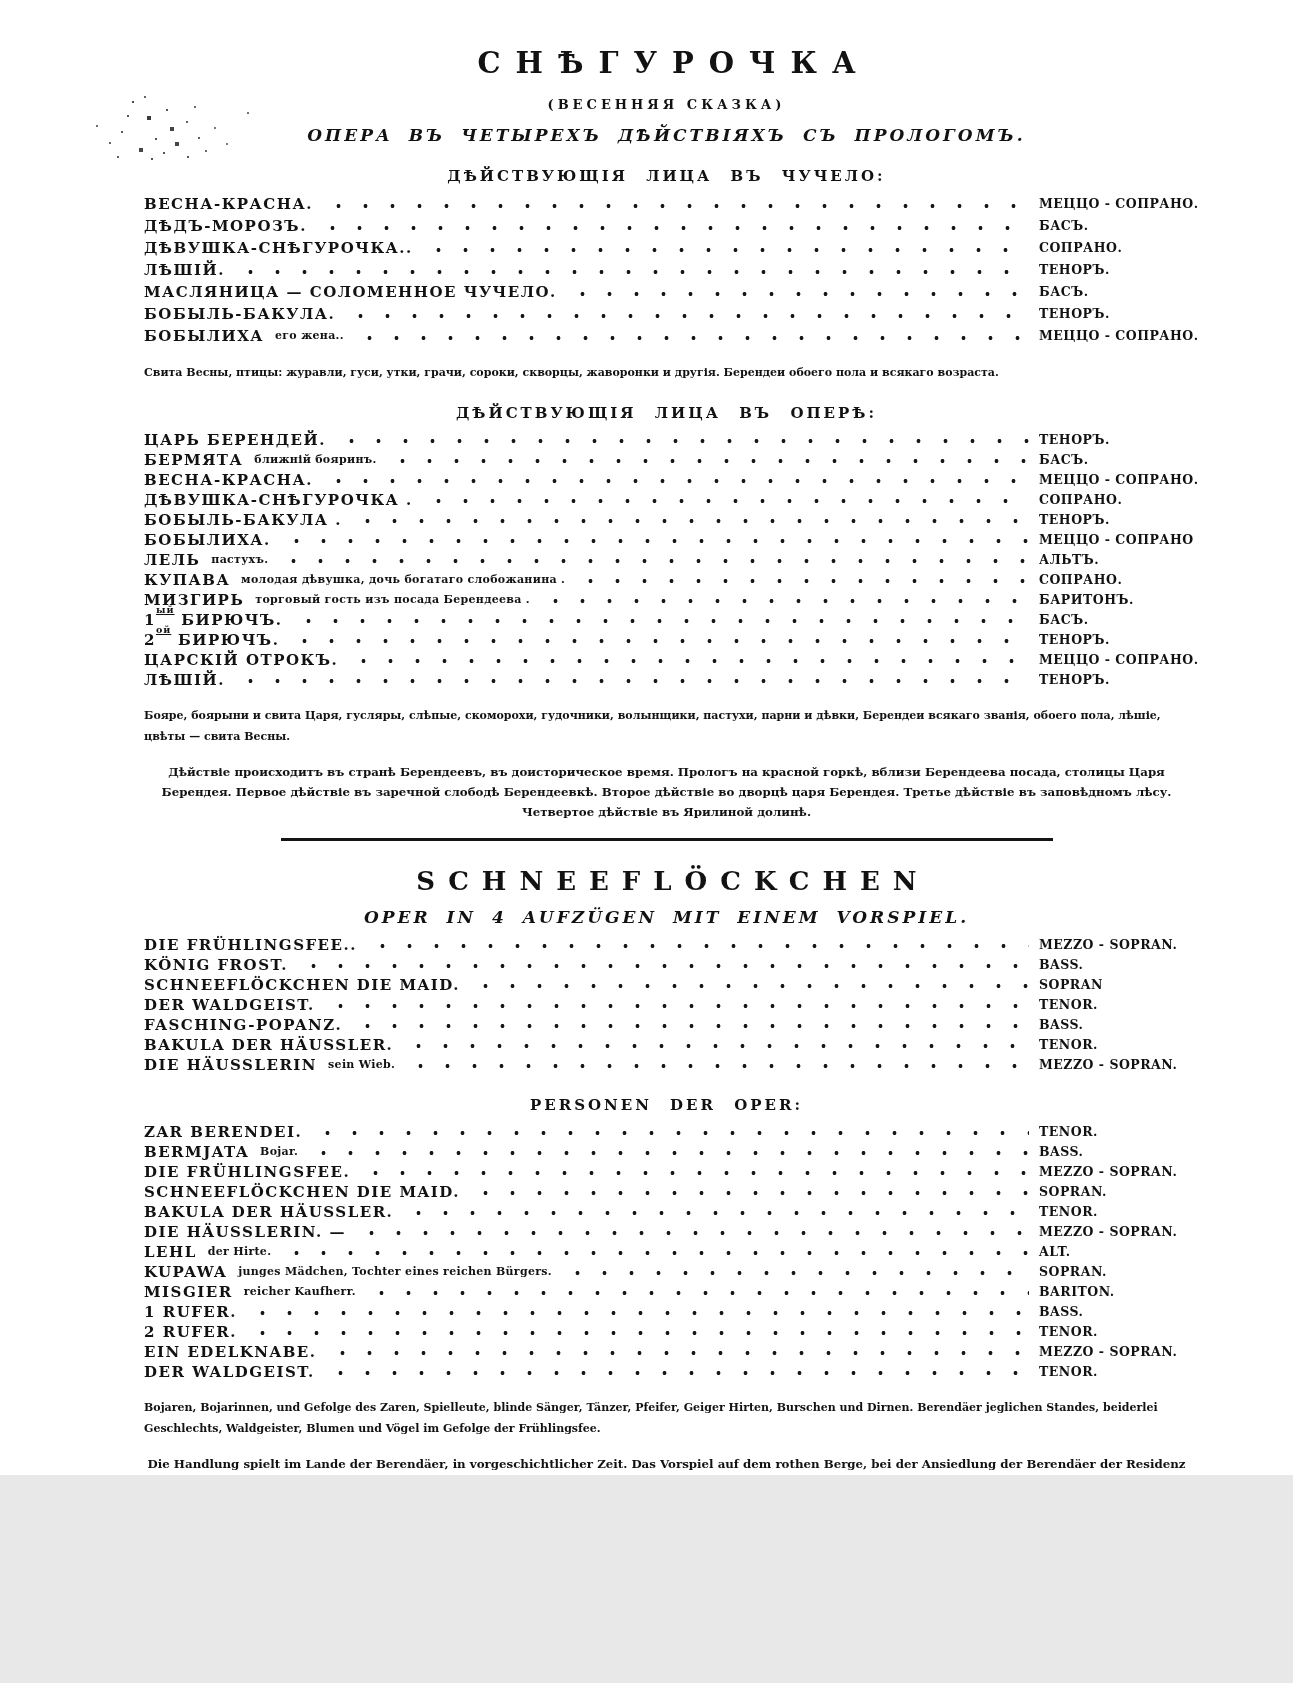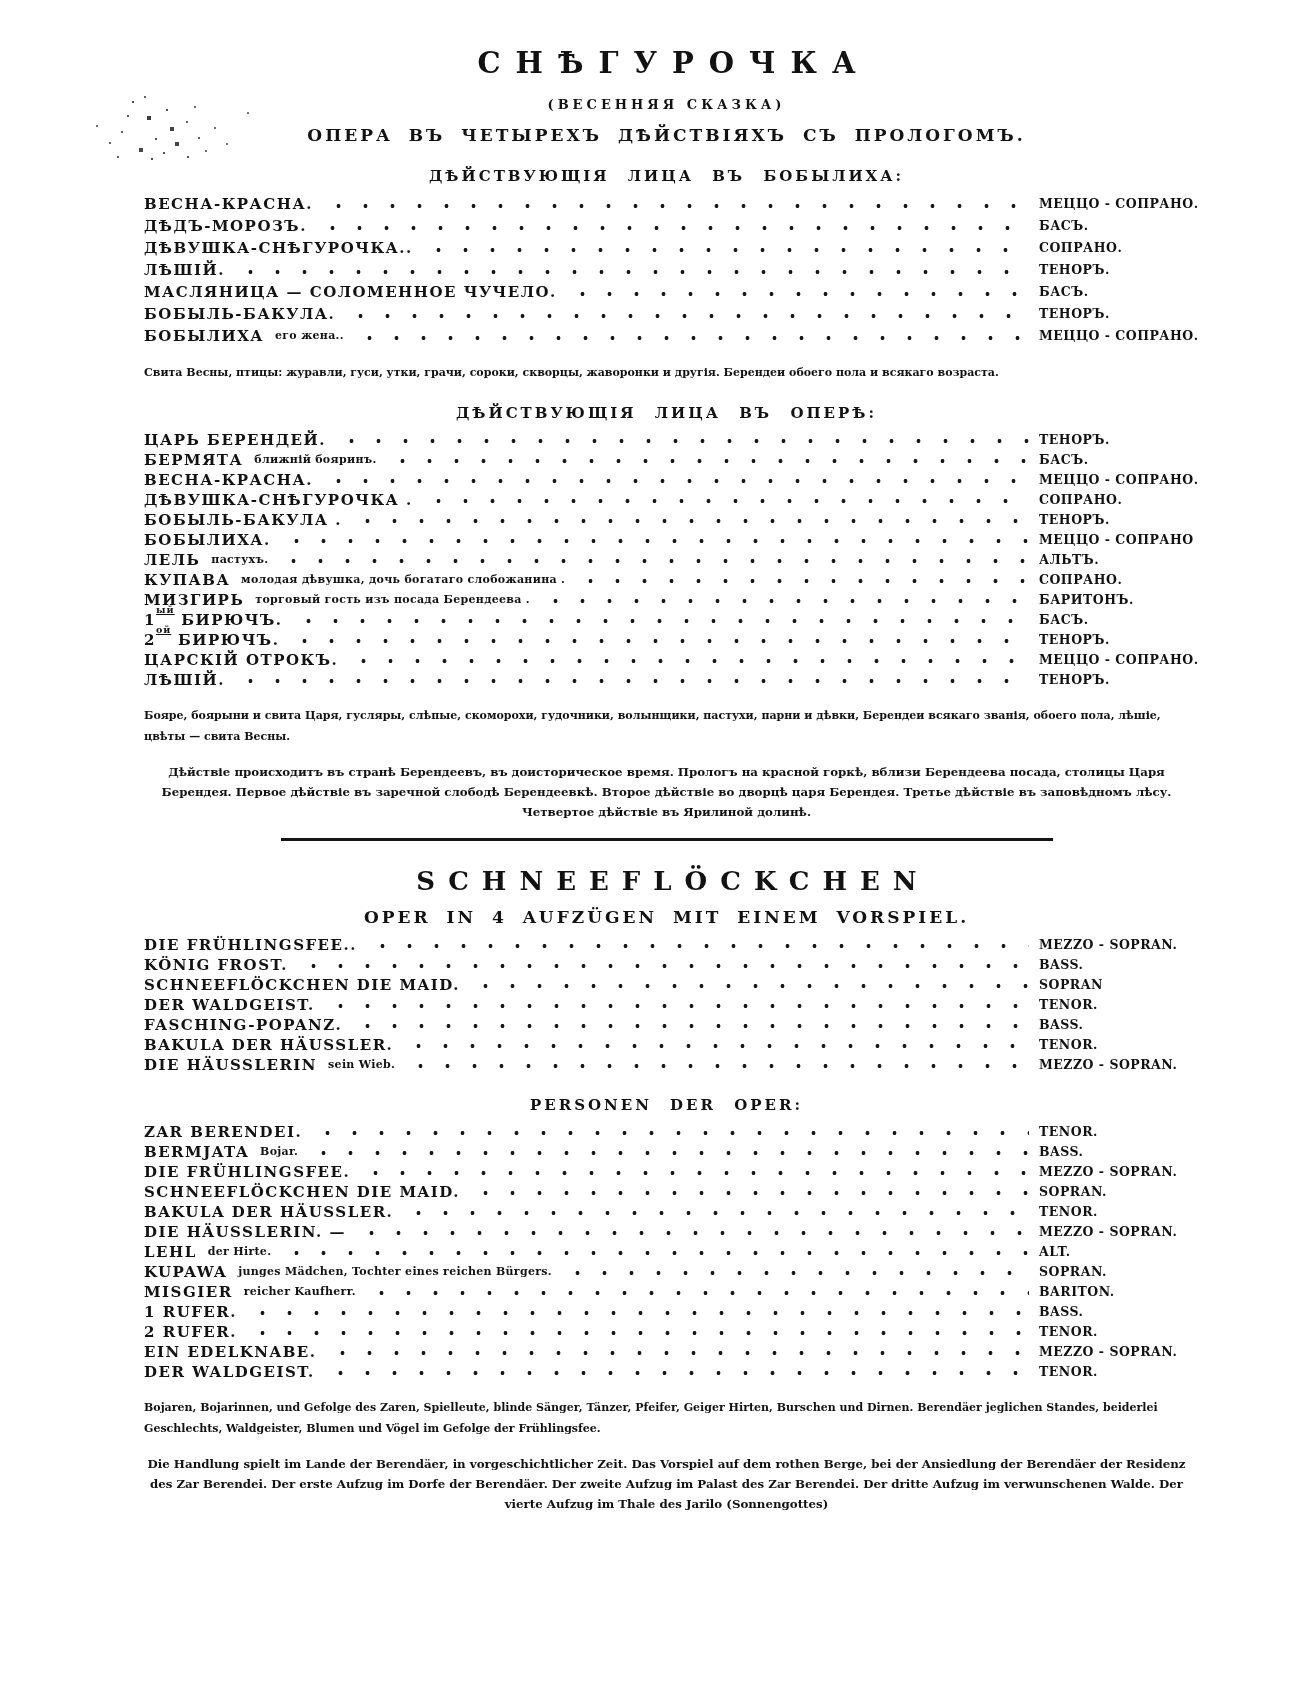--- a/index.html
+++ b/index.html
@@ -1,26 +1,26 @@
 <!DOCTYPE html>
 <html lang="ru"><head>
 <meta charset="utf-8">
 <style>
   html,body{margin:0;padding:0;background:#e8e8e8;}
   .sheet{
-    width:1293px;height:1683px;background:#ffffff;position:relative;overflow:hidden;
+    width:1293px;height:1475px;background:#ffffff;position:relative;overflow:hidden;
     font-family:"DejaVu Serif", serif;color:#121212;margin:0 auto;
     -webkit-font-smoothing:antialiased;
   }
   .content{padding:46px 104px 0 144px;}
   .centered{text-align:center;}
 
   .ru-title{font-size:29px;font-weight:bold;letter-spacing:15px;text-indent:15px;line-height:34px;margin:0;}
   .sub-title{font-size:13px;font-weight:bold;letter-spacing:4px;margin-top:15px;line-height:20px;}
-  .form-line{font-size:17px;font-weight:bold;letter-spacing:3px;word-spacing:7px;margin-top:9px;line-height:22px;}
+  .form-line{font-size:17px;font-weight:bold;letter-spacing:3px;word-spacing:7px;margin-top:9px;line-height:22px;font-style:italic;}
   .list-heading{font-size:15px;font-weight:bold;letter-spacing:3px;word-spacing:10px;margin-top:20px;line-height:20px;}
 
   .cast{margin-top:7px;}
   .cast-row{display:flex;height:22px;}
   .cast-row > span{line-height:22px;white-space:pre;}
   .cast.tight .cast-row{height:20px;}
   .cast.tight .cast-row > span{line-height:20px;}
   .role-name{font-size:15px;font-weight:bold;letter-spacing:1.5px;}
   .role-sup{font-size:9.5px;font-weight:bold;text-decoration:underline;letter-spacing:1px;
             position:relative;top:-5px;line-height:10px !important;}
@@ -54,21 +54,21 @@
 
 <div class="sheet">
   <div class="speckles"></div>
 
   <div class="content">
 
     <div class="centered ru-title">СНѢГУРОЧКА</div>
     <div class="centered sub-title">(ВЕСЕННЯЯ СКАЗКА)</div>
     <div class="centered form-line">ОПЕРА ВЪ ЧЕТЫРЕХЪ ДѢЙСТВІЯХЪ СЪ ПРОЛОГОМЪ.</div>
 
-    <div class="centered list-heading">ДѢЙСТВУЮЩІЯ ЛИЦА ВЪ БОБЫЛИХА:</div>
+    <div class="centered list-heading">ДѢЙСТВУЮЩІЯ ЛИЦА ВЪ ЧУЧЕЛО:</div>
     <div class="cast">
 
         <div class="cast-row">
           <span class="role-name">ВЕСНА-КРАСНА.</span>
 
           <span class="leader"></span>
           <span class="voice">МЕЦЦО - СОПРАНО.</span>
         </div>
 
         <div class="cast-row">

